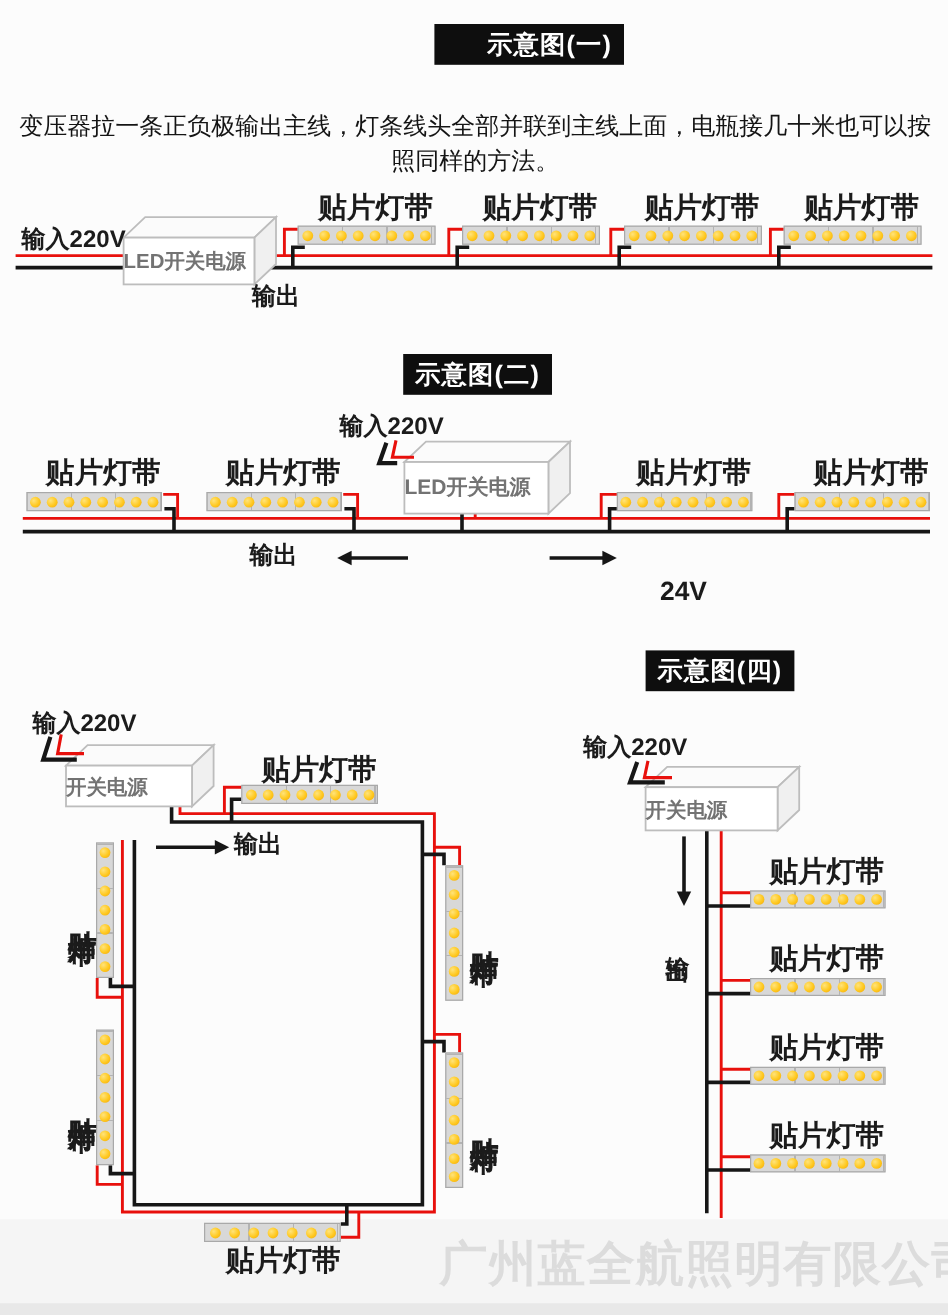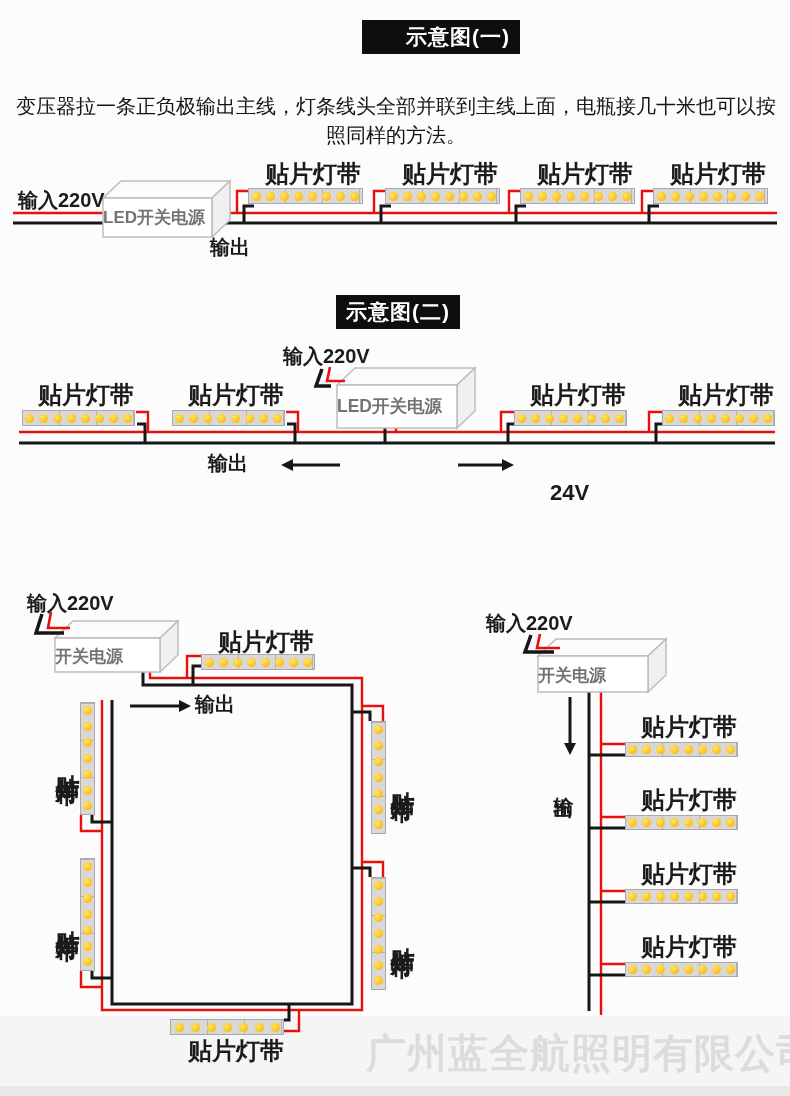--- a/index.html
+++ b/index.html
@@ -294,20 +294,21 @@
       <div class="led"></div>
       <div class="led"></div>
       <div class="led"></div>
       <div class="led"></div>
     </div>
 
   <div class="badge" style="left:362px;top:20px;padding-left:44px;">示意图(一)</div>
   <div class="body-text" style="left:10px;top:92px;width:772px;">变压器拉一条正负极输出主线，灯条线头全部并联到主线上面，电瓶接几十米也可以按照同样的方法。</div>
 
   <div class="badge" style="left:336px;top:295px;">示意图(二)</div>
+  <div class="badge" style="left:538px;top:542px;">示意图(四)</div>
 
   <div class="lbl big" style="left:18px;top:189px;">输入220V</div>
   <div class="lbl big" style="left:283px;top:345px;">输入220V</div>
   <div class="lbl big" style="left:27px;top:592px;">输入220V</div>
   <div class="lbl big" style="left:486px;top:612px;">输入220V</div>
 
   <div class="boxlbl" style="left:103px;top:206px;width:109px;">LED开关电源</div>
   <div class="boxlbl" style="left:337px;top:394px;width:120px;font-size:17.5px;">LED开关电源</div>
   <div class="boxlbl" style="left:55px;top:645px;width:105px;">开关电源</div>
   <div class="boxlbl" style="left:538px;top:664px;width:110px;">开关电源</div>

